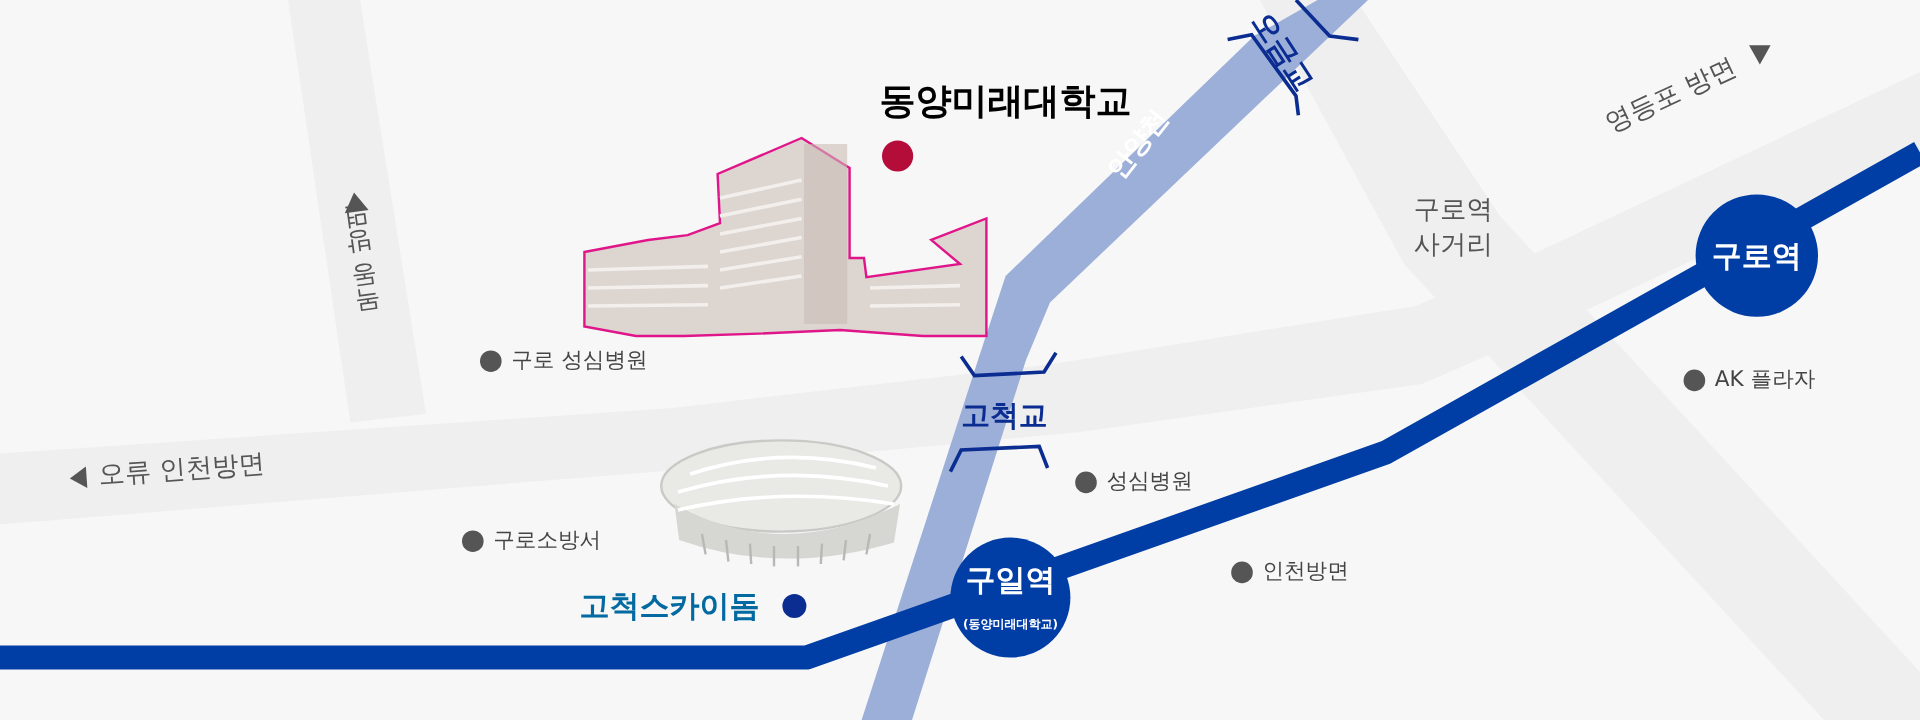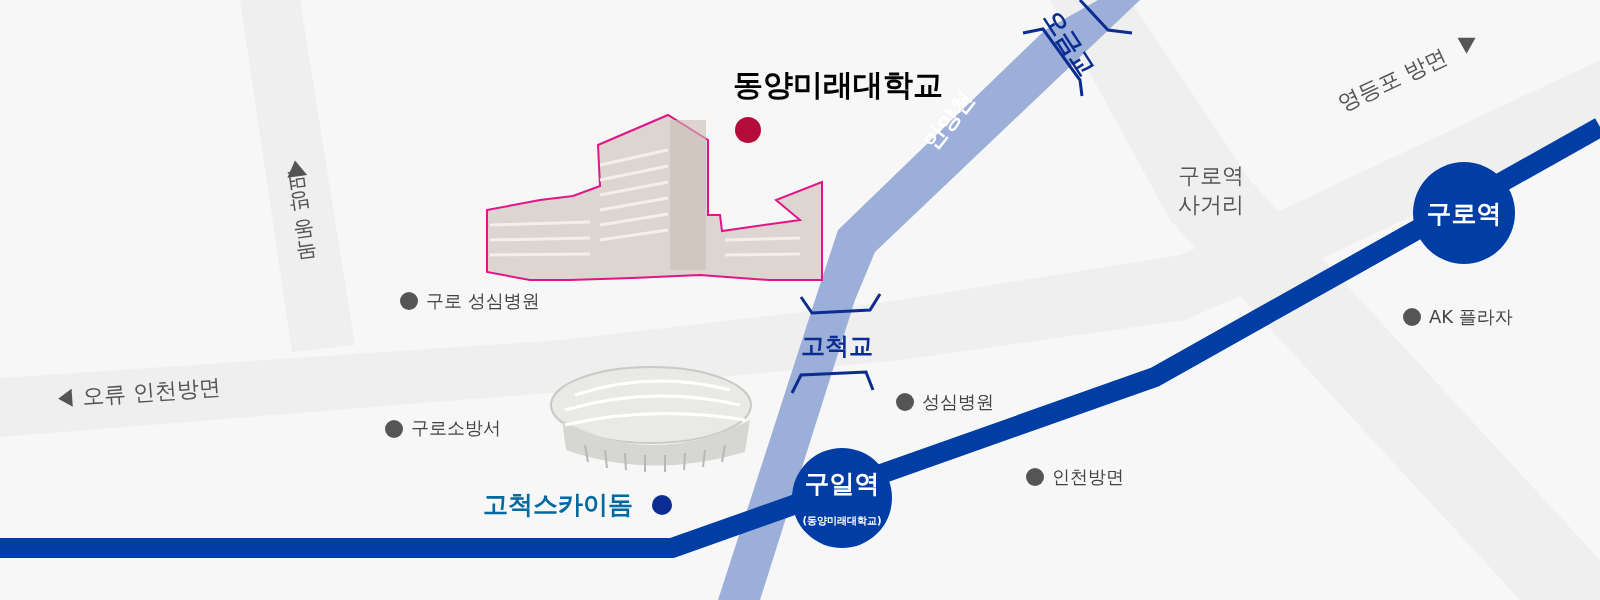--- a/index.html
+++ b/index.html
@@ -116,21 +116,21 @@
 
   <div class="lbl road-lbl" style="left:1178px; top:162px; text-align:center; line-height:1.3;">
     <div>구로역</div>
     <div>사거리</div>
   </div>
 
   <div class="lbl poi" style="left:385px; top:292px;padding-left:15px;">
     <span class="dot"></span>
     <span>구로 성심병원</span>
   </div>
-  <div class="lbl poi" style="left:385px; top:420px;font-family:Liberation Mono, monospace;">
+  <div class="lbl poi" style="left:385px; top:442px;">
     <span class="dot"></span>
     <span>구로소방서</span>
   </div>
   <div class="lbl poi" style="left:896px; top:393px;">
     <span class="dot"></span>
     <span>성심병원</span>
   </div>
   <div class="lbl poi" style="left:1026px; top:468px;">
     <span class="dot"></span>
     <span>인천방면</span>

